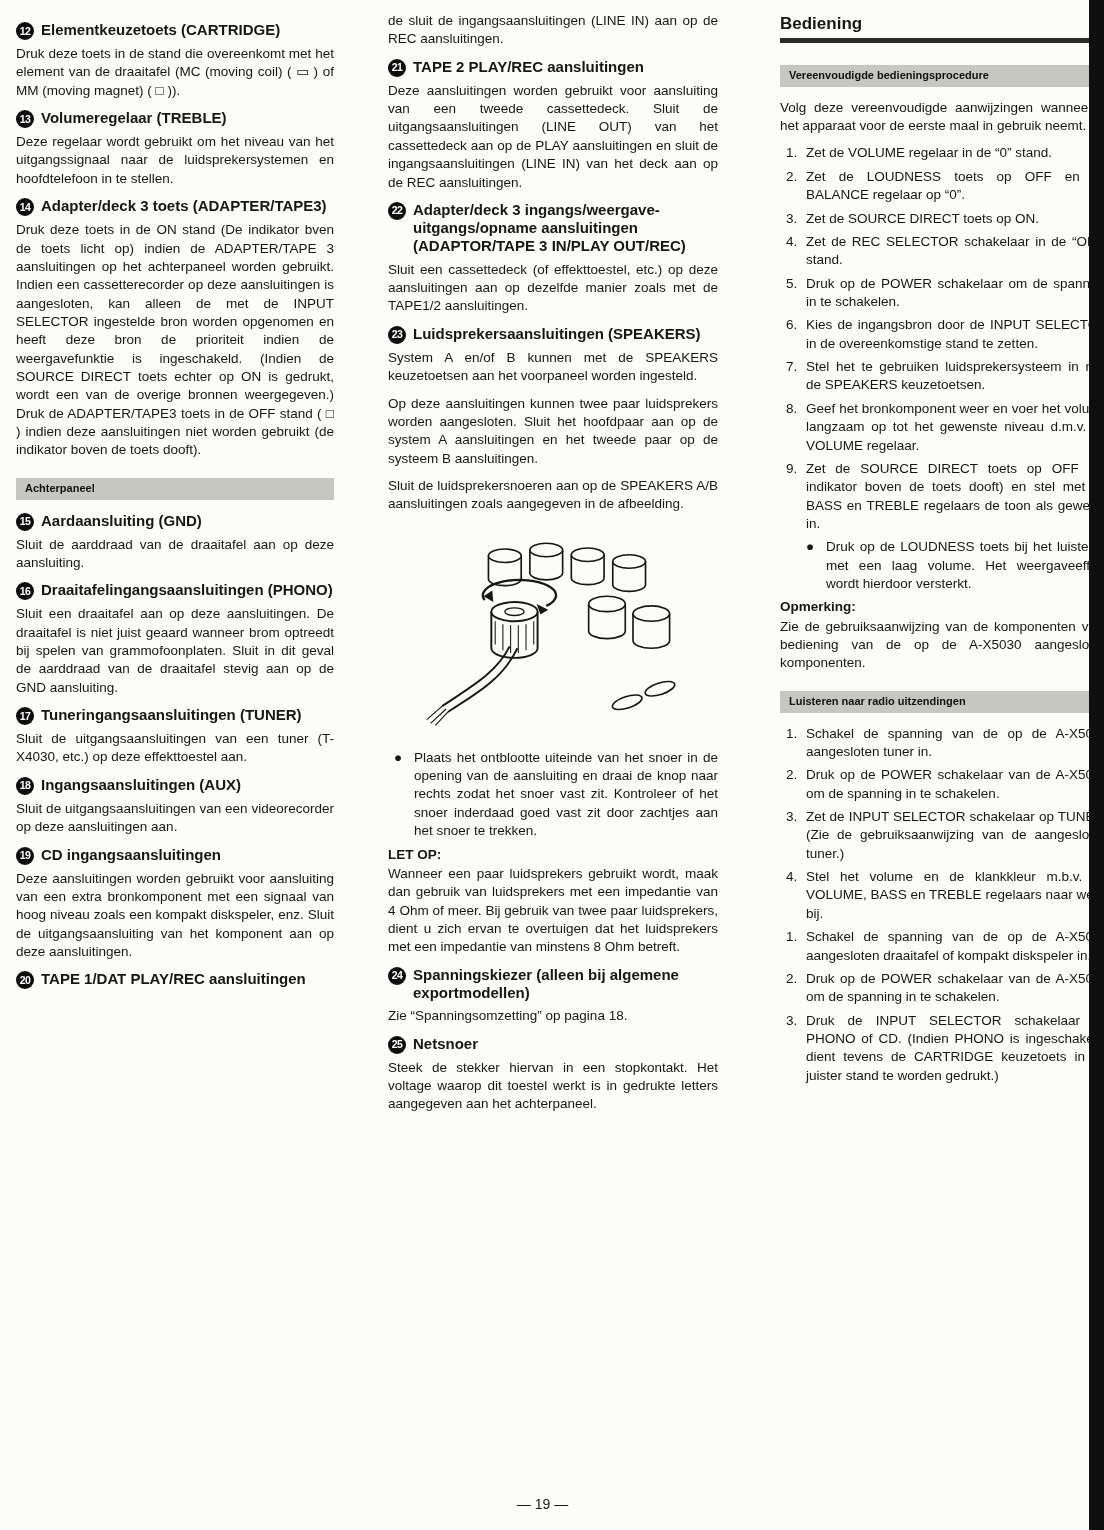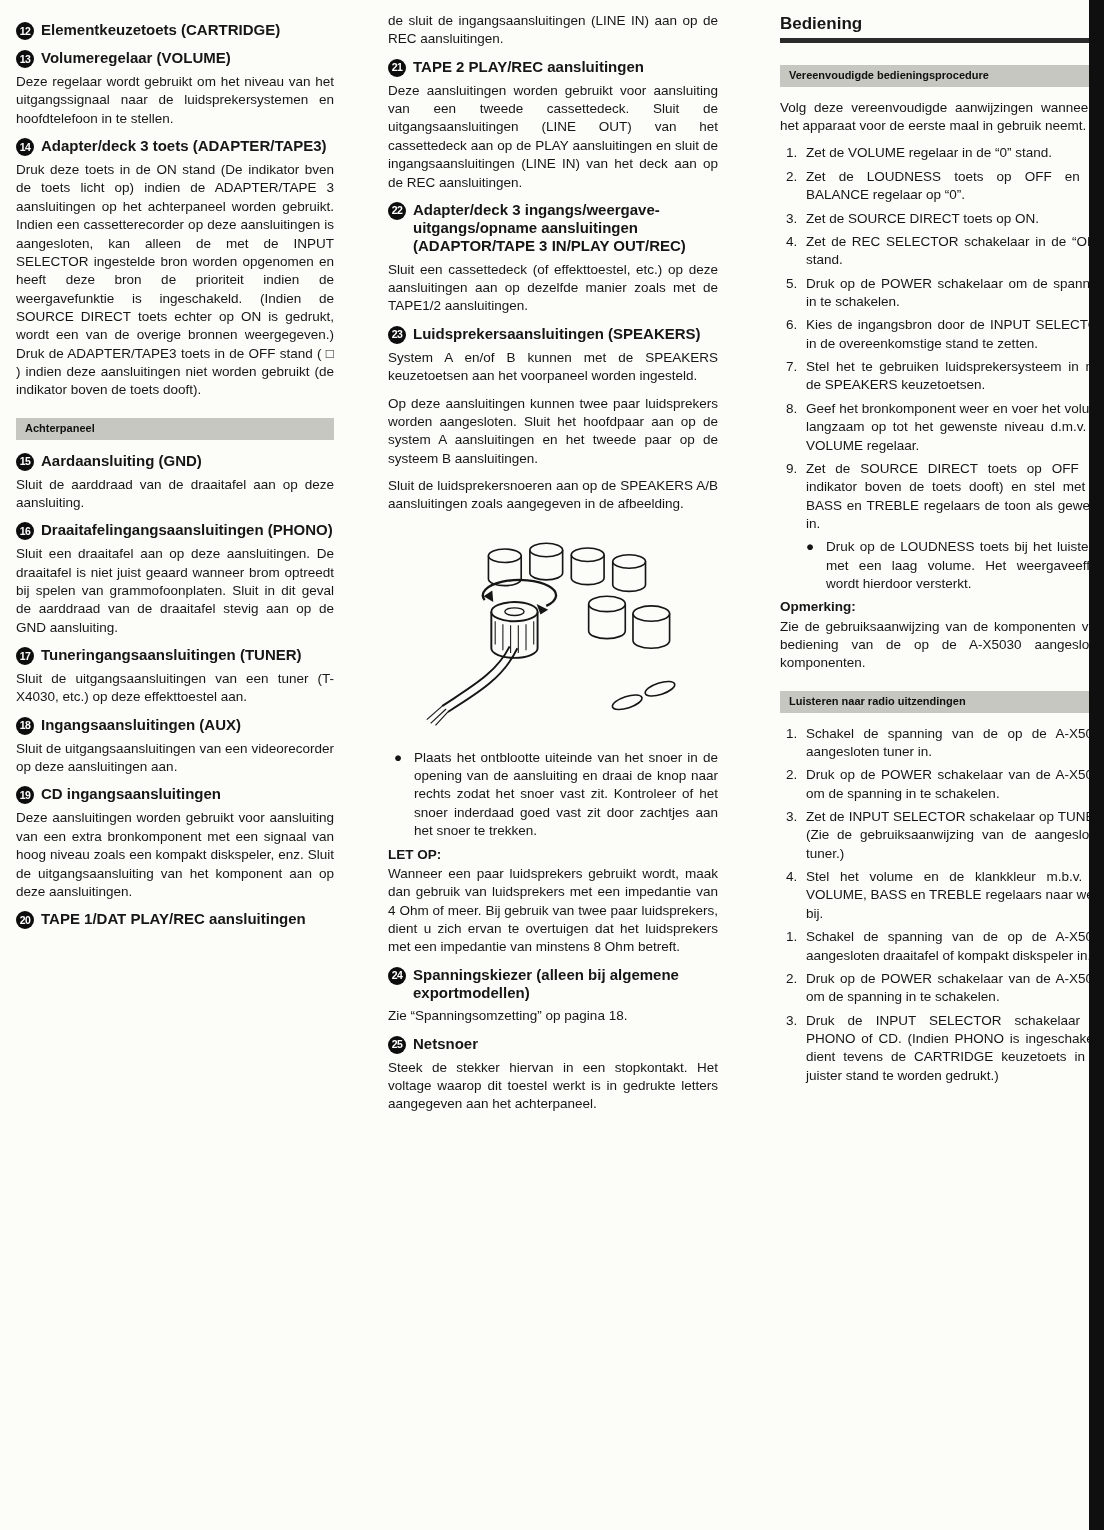--- a/index.html
+++ b/index.html
@@ -84,26 +84,27 @@
 
 <div class="page">
 
   <div class="col col-1">
 
     <section class="section">
       <div class="sec-head">
         <span class="badge">12</span>
         <span class="sec-title">Elementkeuzetoets (CARTRIDGE)</span>
       </div>
+      <p class="para">Druk deze toets in de stand die overeenkomt met het element van de draaitafel (MC (moving coil) ( ▭ ) of MM (moving magnet) ( □ )).</p>
     </section>
 
     <section class="section">
       <div class="sec-head">
         <span class="badge">13</span>
-        <span class="sec-title">Volumeregelaar (VOLUME)</span>
+        <span class="sec-title">Volumeregelaar (TREBLE)</span>
       </div>
       <p class="para">Deze regelaar wordt gebruikt om het niveau van het uitgangssignaal naar de luidsprekersystemen en hoofdtelefoon in te stellen.</p>
     </section>
 
     <section class="section">
       <div class="sec-head">
         <span class="badge">14</span>
         <span class="sec-title">Adapter/deck 3 toets (ADAPTER/TAPE3)</span>
       </div>
       <p class="para">Druk deze toets in de ON stand (De indikator bven de toets licht op) indien de ADAPTER/TAPE 3 aansluitingen op het achterpaneel worden gebruikt. Indien een cassetterecorder op deze aansluitingen is aangesloten, kan alleen de met de INPUT SELECTOR ingestelde bron worden opgenomen en heeft deze bron de prioriteit indien de weergavefunktie is ingeschakeld. (Indien de SOURCE DIRECT toets echter op ON is gedrukt, wordt een van de overige bronnen weergegeven.) Druk de ADAPTER/TAPE3 toets in de OFF stand ( □ ) indien deze aansluitingen niet worden gebruikt (de indikator boven de toets dooft).</p>
@@ -349,16 +350,17 @@
       <span class="li-n">2.</span>
       <span class="li-t">Druk op de POWER schakelaar van de A-X5030 om de spanning in te schakelen.</span>
     </div>
     <div class="li">
       <span class="li-n">3.</span>
       <span class="li-t">Druk de INPUT SELECTOR schakelaar op PHONO of CD. (Indien PHONO is ingeschakeld, dient tevens de CARTRIDGE keuzetoets in de juister stand te worden gedrukt.)</span>
     </div>
 
   </div>
 
+  <footer class="page-footer">— 19 —</footer>
 
   <div class="scan-bar"></div>
 
 </div>
 
 </body></html>

